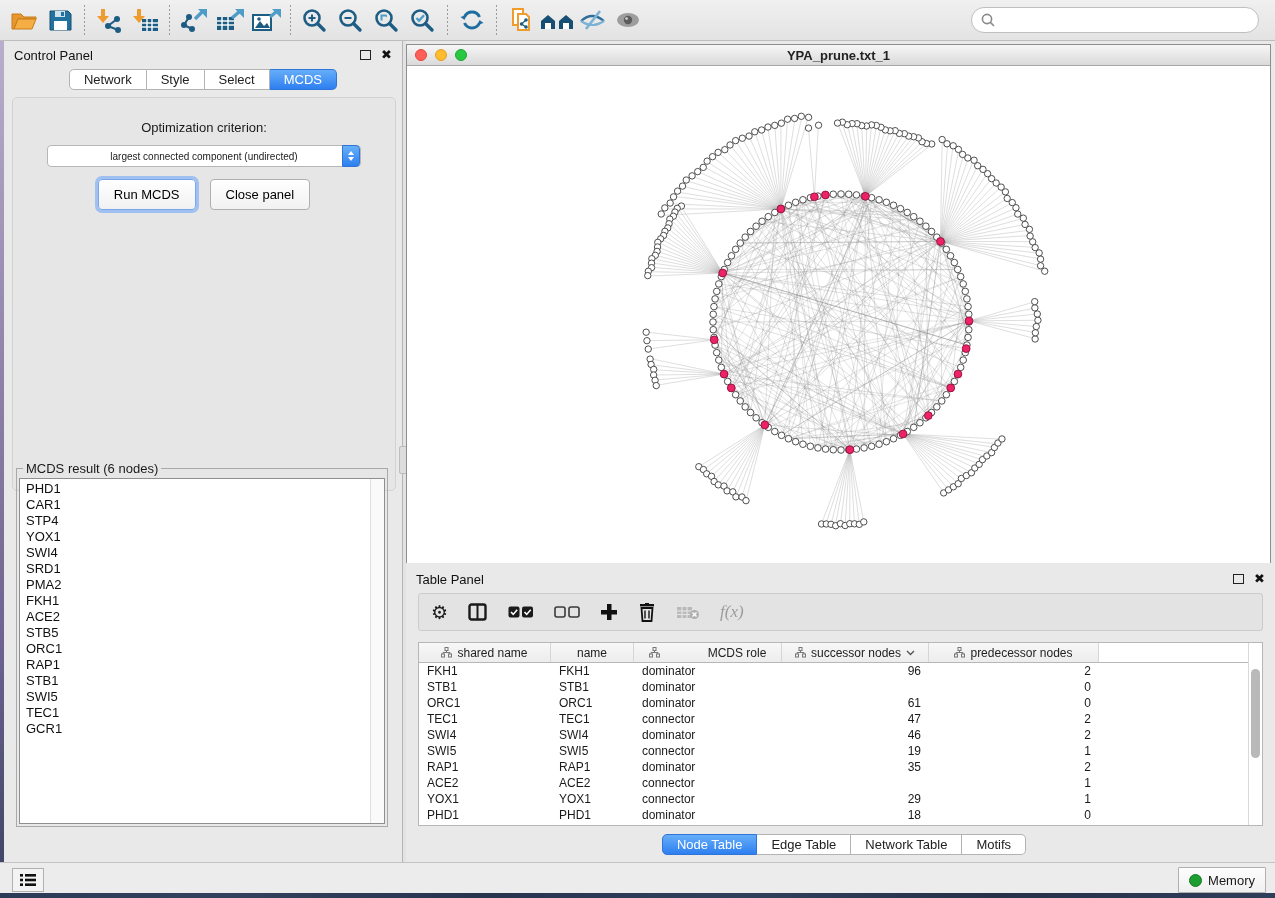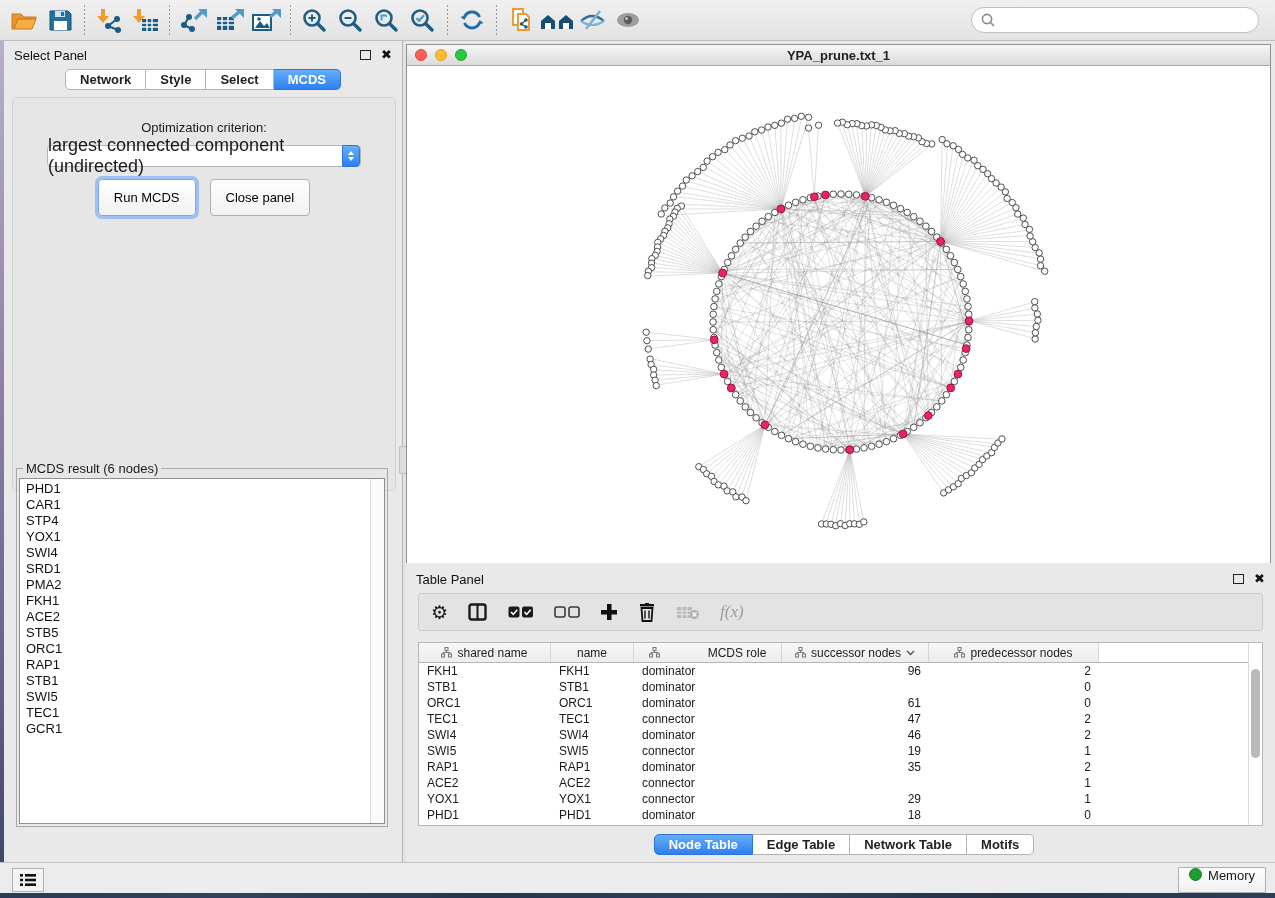--- a/index.html
+++ b/index.html
@@ -23,39 +23,39 @@
     background:linear-gradient(90deg,#2b3a56,#32415e 18%,#27344e 38%,#30405c 58%,#263149 78%,#2e3d59);}
   
   #control-panel{position:absolute;left:4px;top:41px;width:398px;height:821px;background:#e9e9e9;}
   #cp-splitter{position:absolute;left:402px;top:41px;width:4px;height:821px;background:#e3e3e3;border-left:1px solid #b5b5b5;box-sizing:border-box;}
   .splitter-handle{position:absolute;left:-4px;top:405px;width:9px;height:26px;background:#dcdcdc;border:1px solid #bdbdbd;border-radius:2px;}
   .panel-header{height:28px;display:flex;align-items:center;padding:0 10px;}
   .panel-title{font-size:13px;color:#111;}
   .panel-header .winbtns{margin-left:auto;display:flex;align-items:center;gap:10px;}
   .float-ic{width:9px;height:8px;border:1.6px solid #222;display:inline-block;}
   .close-ic{font-size:13px;font-weight:bold;color:#111;font-family:"DejaVu Sans",sans-serif;line-height:10px;}
-  .seg-tabs{display:flex;justify-content:center;font-weight:bold;}
+  .seg-tabs{display:flex;justify-content:center;}
   .seg-tab{background:#fff;border:1px solid #b3b3b3;border-left:none;padding:0 14px;font-size:13px;
     height:21px;line-height:20px;box-sizing:border-box;color:#222;}
   .seg-tab:first-child{border-left:1px solid #b3b3b3;border-radius:5px 0 0 5px;}
   .seg-tab:last-child{border-radius:0 5px 5px 0;}
   .seg-tab.active{background:linear-gradient(#66aef9,#2d7ff0);border-color:#2f74d8;color:#fff;}
   #cp-content{position:absolute;left:8px;top:56px;width:382px;height:392px;background:#e6e6e6;
     border:1px solid #d2d2d2;border-radius:5px;}
   #opt-label{text-align:center;font-size:13px;margin-top:22px;}
   .mac-select{margin:10px auto 0;background:#fff;border:1px solid #b6b6b6;border-radius:4px;height:22px;
-    width:314px;display:flex;align-items:center;justify-content:center;position:relative;font-size:18px;box-sizing:border-box;}
+    width:314px;display:flex;align-items:center;justify-content:center;position:relative;font-size:10px;box-sizing:border-box;}
   .sel-stepper{position:absolute;right:0;top:-1px;bottom:-1px;width:18px;border-radius:0 4px 4px 0;
     background:linear-gradient(#67b1f9,#2d7ff0);border:1px solid #2f74d8;display:flex;flex-direction:column;
     align-items:center;justify-content:center;gap:2px;box-sizing:border-box;}
   .arr-up{width:0;height:0;border-left:3.5px solid transparent;border-right:3.5px solid transparent;border-bottom:4.5px solid #fff;}
   .arr-dn{width:0;height:0;border-left:3.5px solid transparent;border-right:3.5px solid transparent;border-top:4.5px solid #fff;}
   #cp-buttons{display:flex;justify-content:center;gap:14px;margin-top:12px;}
   .mac-btn{background:linear-gradient(#ffffff,#f1f1f1);border:1px solid #b0b0b0;border-radius:4px;
-    font-size:13px;height:37px;padding:0 15px;line-height:21px;box-sizing:border-box;font-family:"Liberation Sans",sans-serif;}
+    font-size:13px;height:31px;padding:0 15px;line-height:21px;box-sizing:border-box;font-family:"Liberation Sans",sans-serif;}
   .mac-btn.focused{box-shadow:0 0 0 3px rgba(100,160,250,.55);border-color:#79a8ea;}
   #mcds-fieldset{position:absolute;left:12px;top:420px;width:372px;height:366px;border:1px solid #a9a9a9;
     background:transparent;margin:0;padding:2px;box-sizing:border-box;}
   #mcds-fieldset legend{font-size:13px;padding:0 3px;margin-left:4px;}
   #mcds-list{position:relative;width:100%;height:100%;background:#fff;border:1px solid #8f8f8f;box-sizing:border-box;overflow:hidden;}
   #mcds-items{padding:2px 0 0 6px;}
   .list-item{font-size:13px;line-height:16px;color:#111;}
   #mcds-scroll{position:absolute;right:0;top:0;bottom:0;width:13px;background:#fafafa;border-left:1px solid #e0e0e0;}
   
   #net-frame{position:absolute;left:406px;top:44px;width:865px;height:519px;border:1px solid #8e8e8e;box-sizing:border-box;background:#fff;}
@@ -84,21 +84,21 @@
   .tcell{font-size:12px;line-height:16px;padding:0 8px;box-sizing:border-box;white-space:nowrap;overflow:hidden;}
   .tcell.num{text-align:right;}
   #tbl-scroll{position:absolute;right:0;top:0;bottom:0;width:13px;background:#fff;border-left:1px solid #d9d9d9;}
   #tbl-thumb{position:absolute;left:2px;top:26px;width:9px;height:89px;background:#b9b9b9;border-radius:5px;}
   #tp-tabs{position:absolute;left:7px;right:0;top:269px;display:flex;justify-content:center;}
   
   #status-bar{position:absolute;left:0;top:862px;width:1275px;height:31px;background:#ececec;border-top:1px solid #c2c2c2;box-sizing:border-box;}
   #list-btn{position:absolute;left:12px;top:5px;width:30px;height:22px;background:#f3f3f3;border:1px solid #b0b0b0;
     display:flex;align-items:center;justify-content:center;}
   #memory-btn{position:absolute;right:9px;top:4px;height:24px;background:linear-gradient(#fdfdfd,#f0f0f0);
-    border:1px solid #b0b0b0;border-radius:1px;display:flex;gap:6px;padding:0 10px;font-size:13px;}
+    border:1px solid #b0b0b0;border-radius:1px;display:flex;align-items:center;gap:6px;padding:0 10px;font-size:13px;}
   .mem-dot{width:13px;height:13px;border-radius:50%;background:#1d9e31;border:1px solid #157a24;box-sizing:border-box;}
   .colhead-ic{flex:0 0 auto;}
 </style>
 </head>
 <body>
 
 <div id="toolbar">
   <div class="tbtn">
     <svg width="28" height="24">
         <path d="M2 6 h9 l3 3 h12 v2 H8 L4 21 H2 z" fill="#e8962e" stroke="#c77d18" stroke-width="1"></path>
@@ -249,21 +249,21 @@
       </svg>
     <input type="text" placeholder="" style="">
   </div>
 </div>
 
 <div id="left-strip"></div>
 <div id="bottom-strip"></div>
 
 <div id="control-panel">
   <div class="panel-header">
-    <span class="panel-title">Select Panel</span>
+    <span class="panel-title">Control Panel</span>
     <span class="winbtns">
       <span class="float-ic"></span>
       <span class="close-ic">✖</span>
     </span>
   </div>
   <div class="seg-tabs" id="cp-tabs">
       <div class="seg-tab">Network</div>
       <div class="seg-tab">Style</div>
       <div class="seg-tab">Select</div>
       <div class="seg-tab active">MCDS</div>

